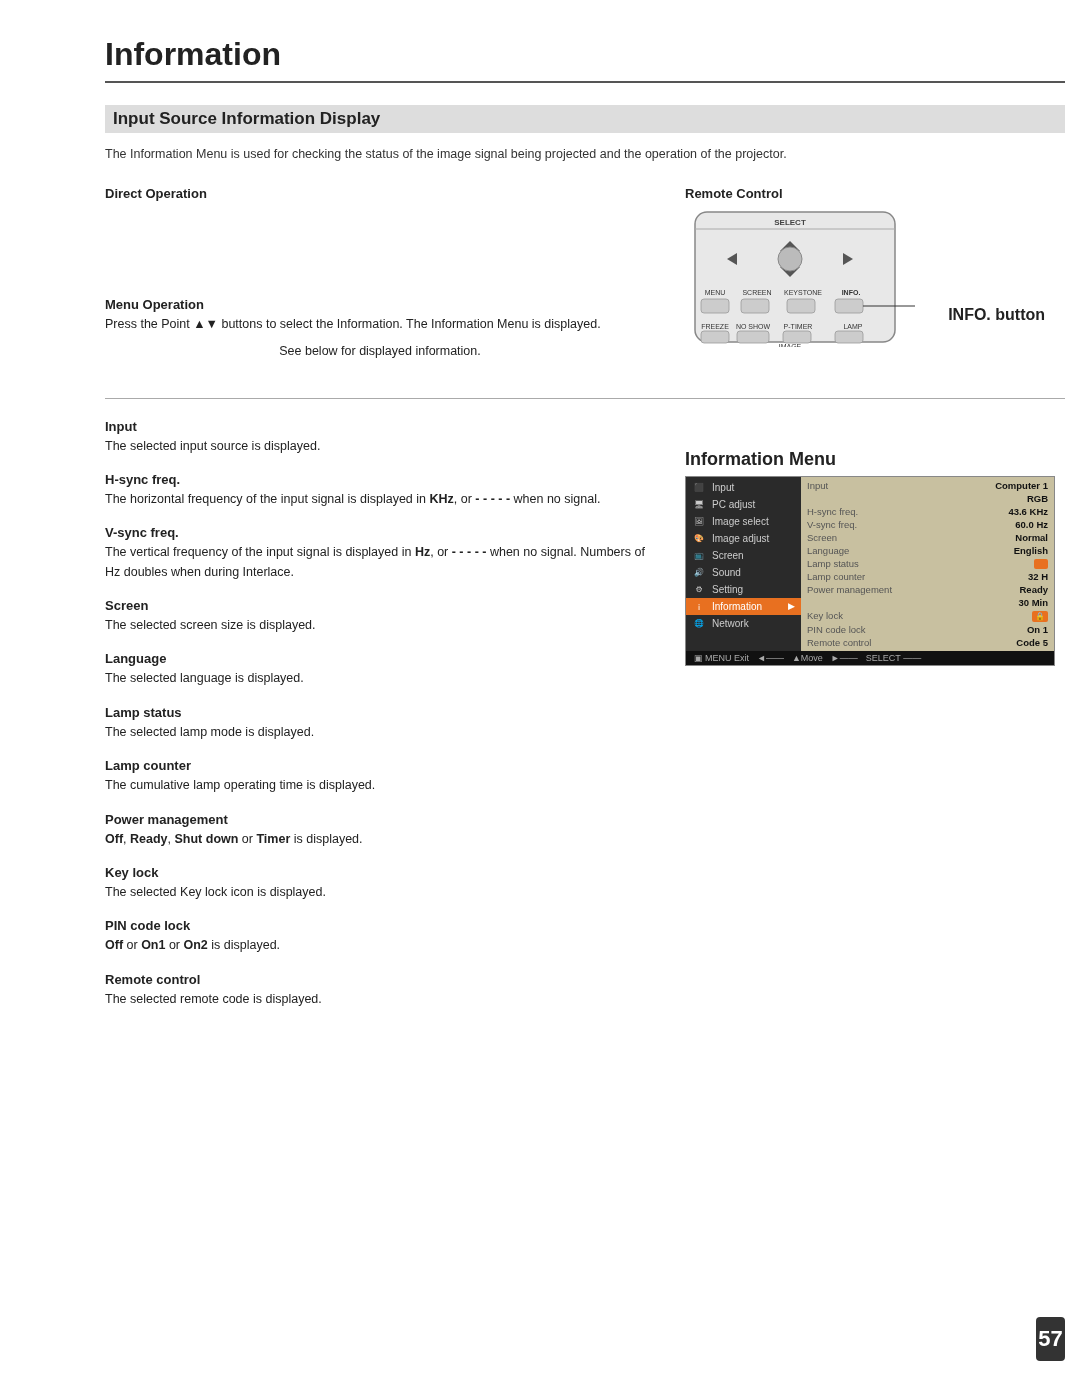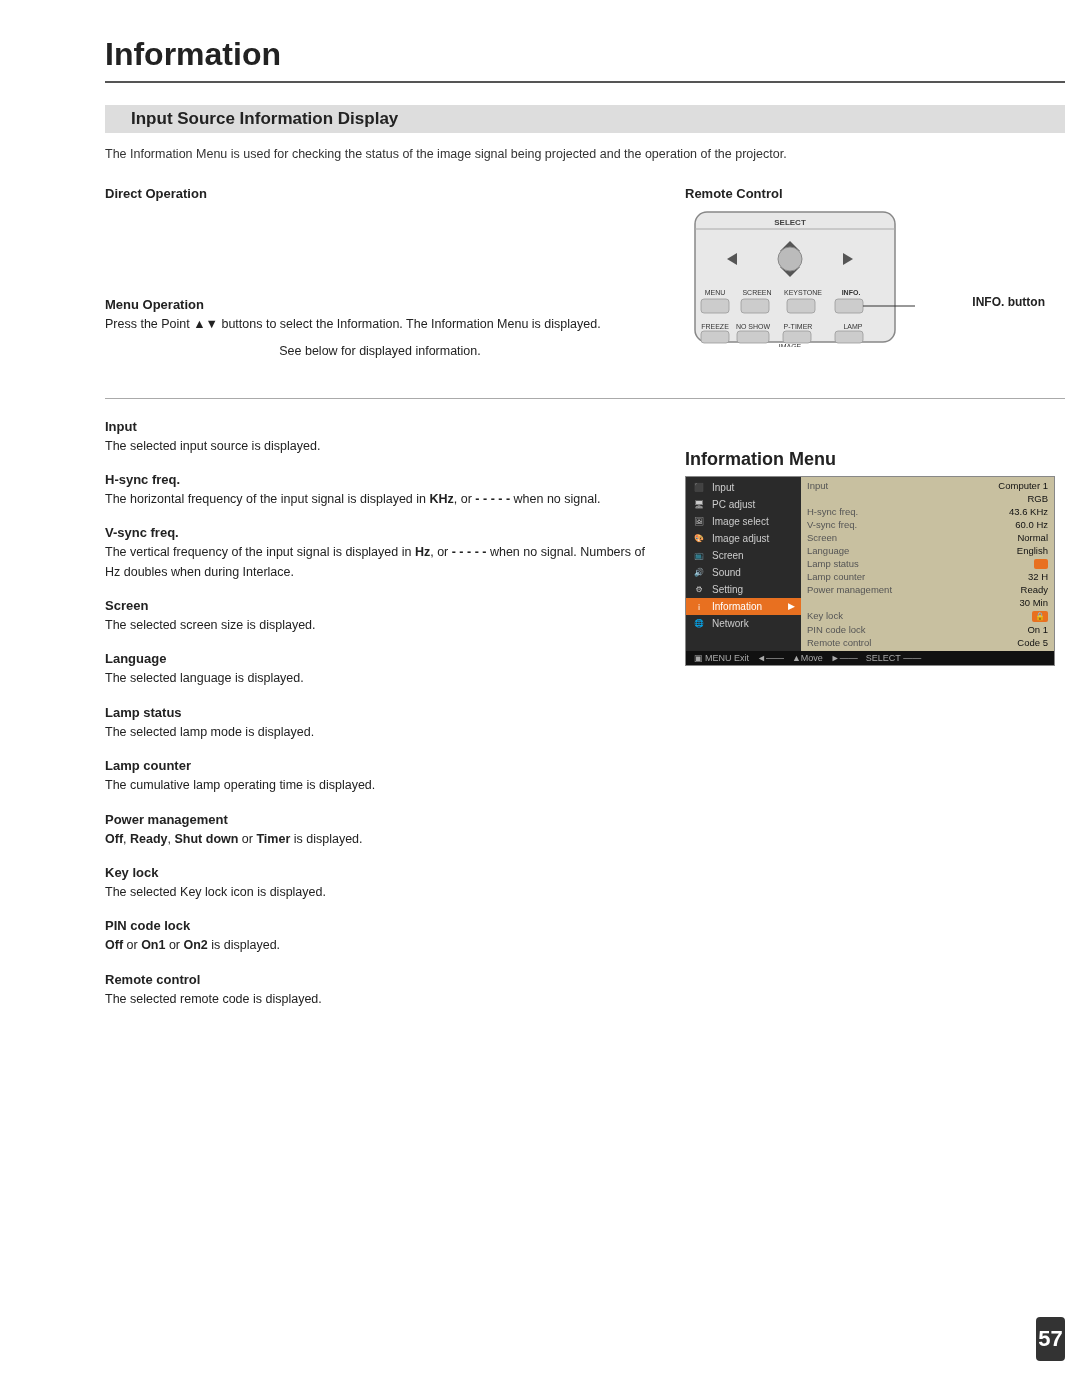--- a/index.html
+++ b/index.html
@@ -48,21 +48,21 @@
       padding-bottom: 8px;
       margin-bottom: 22px;
     }
 
     
     .section-heading {
       font-size: 17px;
       font-weight: bold;
       color: #222;
       background: #ddd;
-      padding: 4px 26px;
+      padding: 4px 8px;
       margin-bottom: 12px;
     }
 
     
     .intro-text {
       font-size: 12.5px;
       color: #333;
       margin-bottom: 22px;
       line-height: 1.5;
     }
@@ -215,21 +215,21 @@
       font-size: 9.5px;
       color: #222;
     }
 
     .menu-info-row .label {
       color: #555;
     }
 
     .menu-info-row .value {
       color: #111;
-      font-weight: normal;
+      font-weight: bold;
     }
 
     .menu-bottom-bar {
       background: #111;
       color: #aaa;
       font-size: 9px;
       padding: 2px 8px;
       display: flex;
       gap: 8px;
     }
@@ -316,21 +316,21 @@
           <text x="113" y="122" text-anchor="middle" font-size="7" fill="#333">P-TIMER</text>
           <text x="168" y="122" text-anchor="middle" font-size="7" fill="#333">LAMP</text>
 
           <rect x="16" y="124" width="28" height="12" rx="3" fill="#ccc" stroke="#999" stroke-width="0.8"></rect>
           <rect x="52" y="124" width="32" height="12" rx="3" fill="#ccc" stroke="#999" stroke-width="0.8"></rect>
           <rect x="98" y="124" width="28" height="12" rx="3" fill="#ccc" stroke="#999" stroke-width="0.8"></rect>
           <rect x="150" y="124" width="28" height="12" rx="3" fill="#ccc" stroke="#999" stroke-width="0.8"></rect>
 
           <text x="105" y="142" text-anchor="middle" font-size="7" fill="#333">IMAGE</text>
         </svg>
-        <div class="info-button-label" style="position:absolute; right:-130px; top:88px; font-size:12px; font-weight:bold; white-space:nowrap;">INFO. button</div>
+        <div class="info-button-label" style="position:absolute; right:-130px; top:99px; font-size:16px; font-weight:bold; white-space:nowrap;">INFO. button</div>
       </div>
 
     </div>
   </div>
 
   <hr class="section-divider">
 
   <div class="bottom-section">
 
     <div class="bottom-left">

